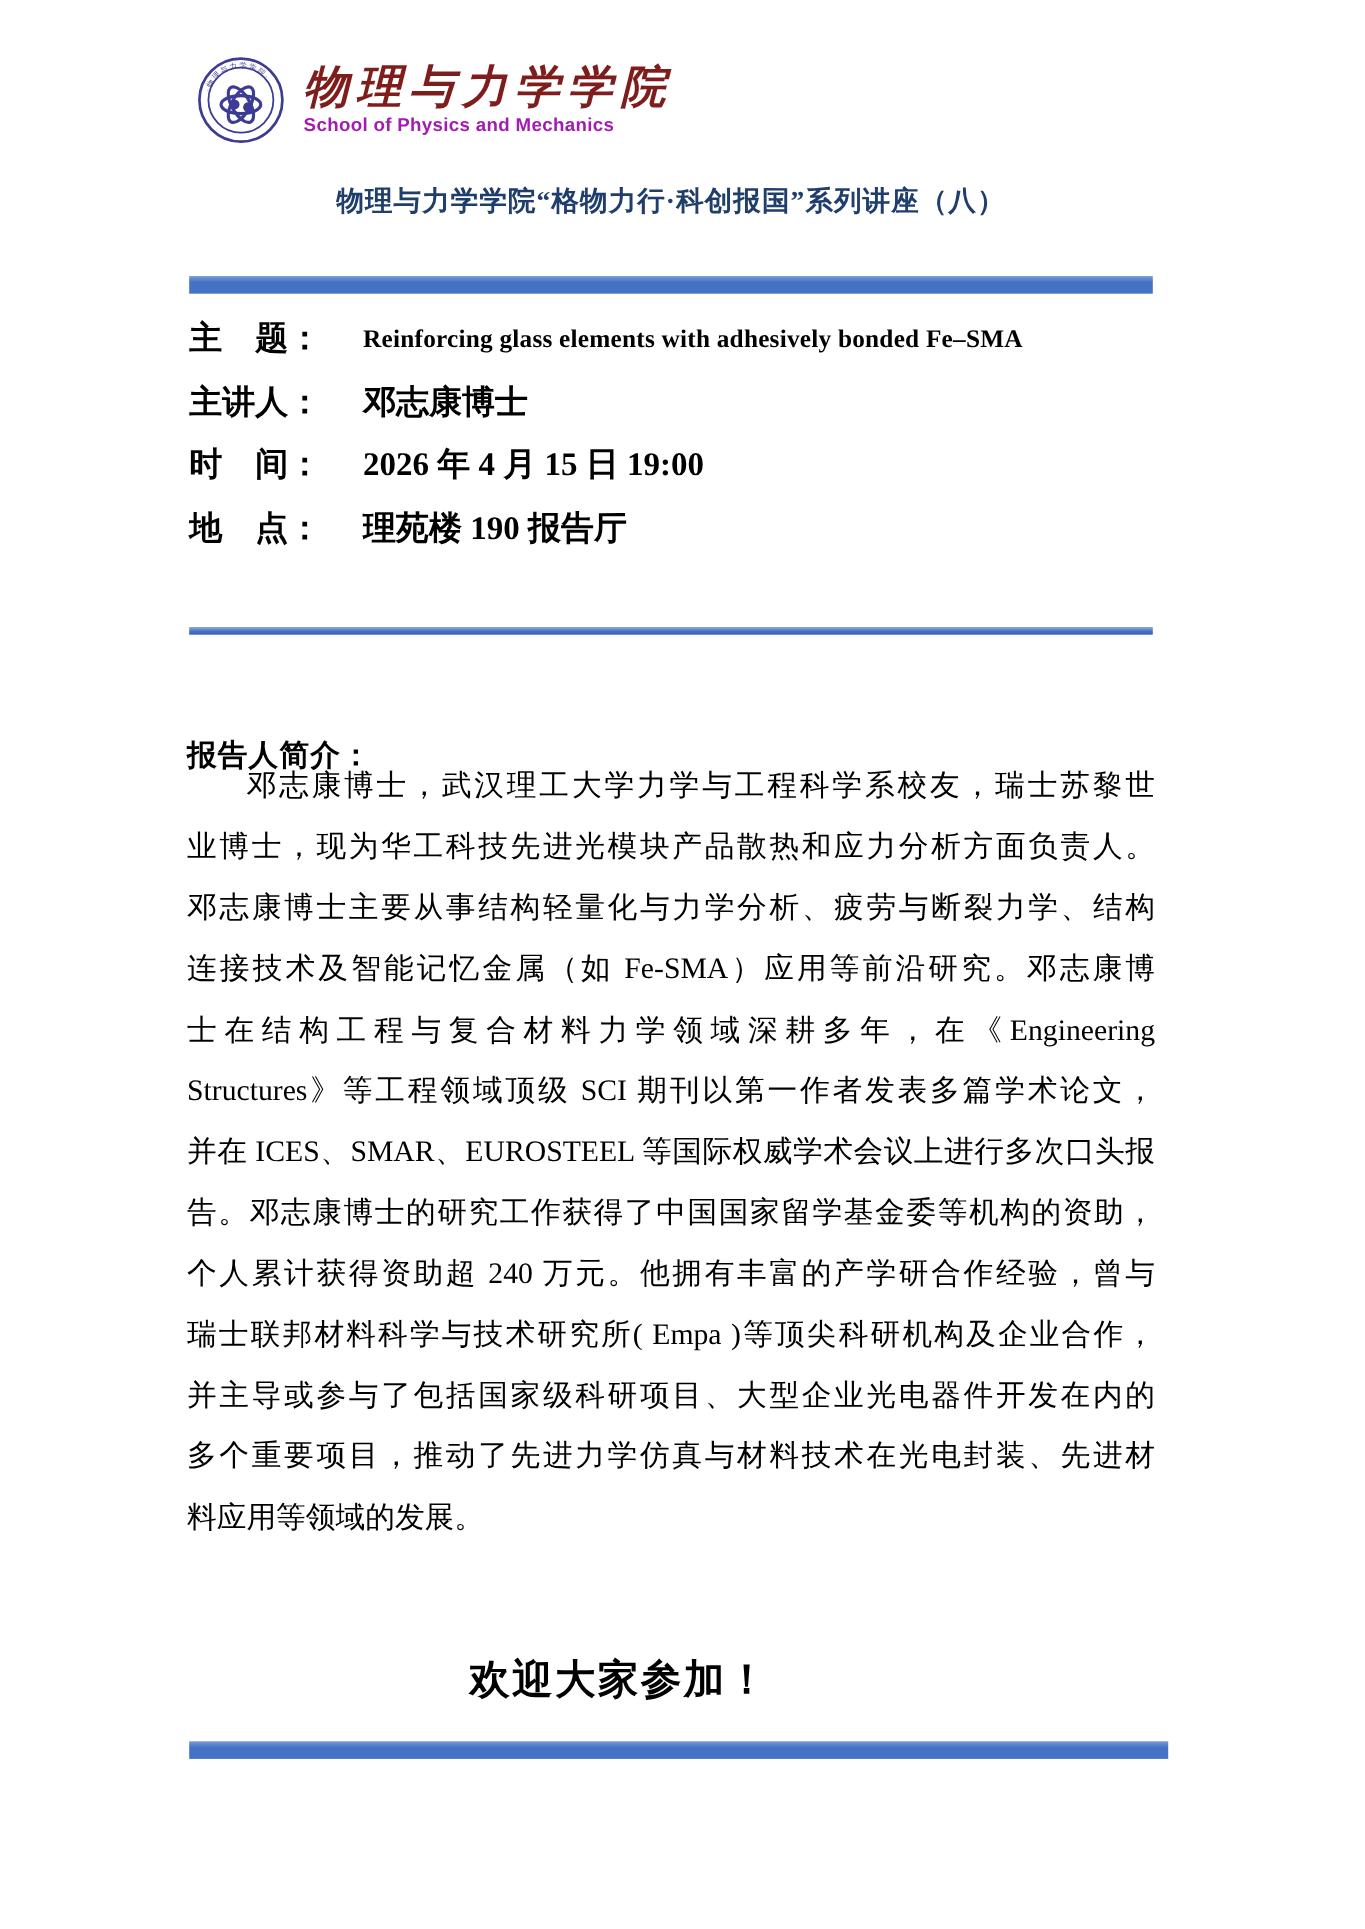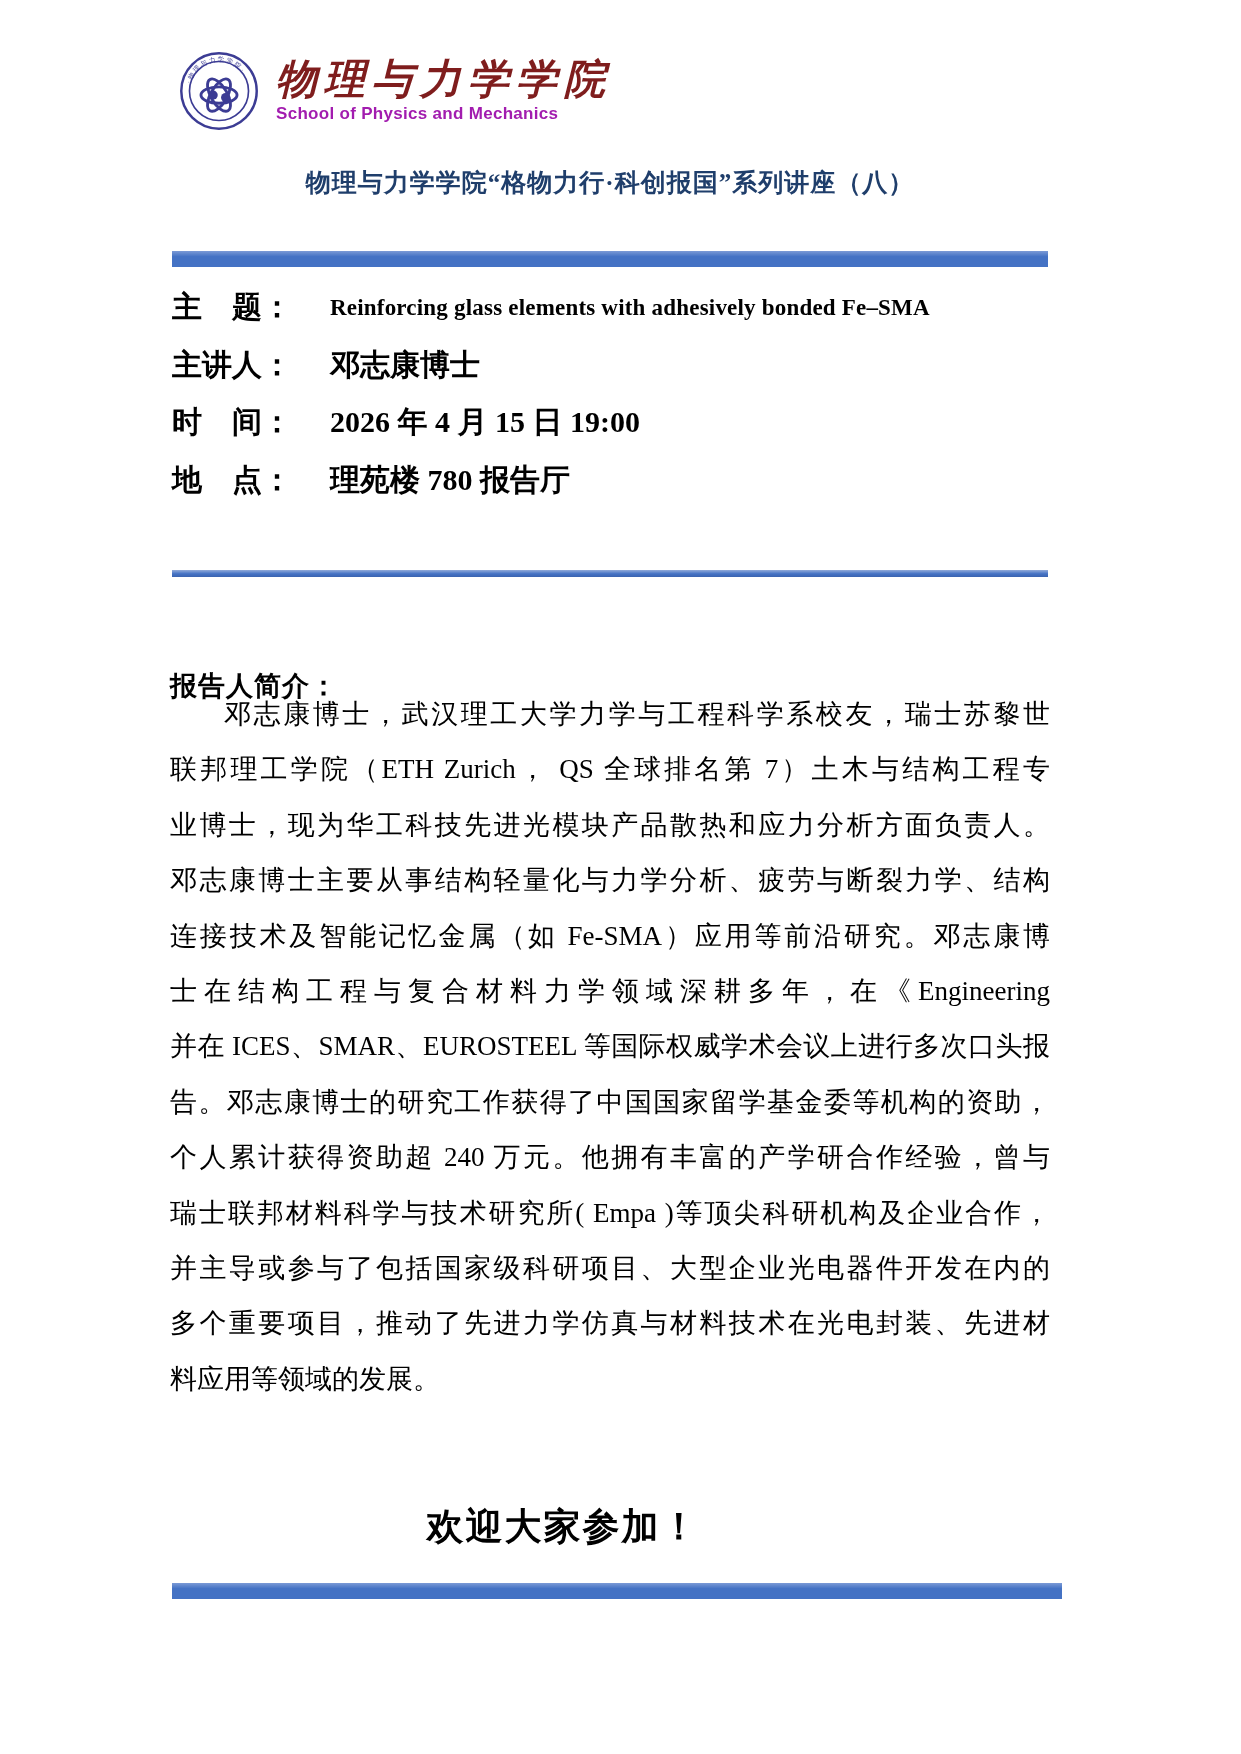--- a/index.html
+++ b/index.html
@@ -135,34 +135,34 @@
     <div class="detail-row">
       <span class="detail-label">主讲人：</span>
       <span class="detail-value">邓志康博士</span>
     </div>
     <div class="detail-row">
       <span class="detail-label">时　间：</span>
       <span class="detail-value">2026 年 4 月 15 日 19:00</span>
     </div>
     <div class="detail-row">
       <span class="detail-label">地　点：</span>
-      <span class="detail-value">理苑楼 780 报告厅</span>
+      <span class="detail-value">理苑楼 190 报告厅</span>
     </div>
   </div>
 
   <div class="bar bar2"></div>
 
   <div class="bio-heading">报告人简介：</div>
   <div class="bio">
     <div class="bio-line first">邓志康博士，武汉理工大学力学与工程科学系校友，瑞士苏黎世</div>
-    <div class="bio-line">联邦理工学院（ETH Zurich， QS 全球排名第 7）土木与结构工程专</div>
     <div class="bio-line">业博士，现为华工科技先进光模块产品散热和应力分析方面负责人。</div>
     <div class="bio-line">邓志康博士主要从事结构轻量化与力学分析、疲劳与断裂力学、结构</div>
     <div class="bio-line">连接技术及智能记忆金属（如 Fe-SMA）应用等前沿研究。邓志康博</div>
     <div class="bio-line">士在结构工程与复合材料力学领域深耕多年，在《Engineering</div>
+    <div class="bio-line">Structures》等工程领域顶级 SCI 期刊以第一作者发表多篇学术论文，</div>
     <div class="bio-line">并在 ICES、SMAR、EUROSTEEL 等国际权威学术会议上进行多次口头报</div>
     <div class="bio-line">告。邓志康博士的研究工作获得了中国国家留学基金委等机构的资助，</div>
     <div class="bio-line">个人累计获得资助超 240 万元。他拥有丰富的产学研合作经验，曾与</div>
     <div class="bio-line">瑞士联邦材料科学与技术研究所( Empa )等顶尖科研机构及企业合作，</div>
     <div class="bio-line">并主导或参与了包括国家级科研项目、大型企业光电器件开发在内的</div>
     <div class="bio-line">多个重要项目，推动了先进力学仿真与材料技术在光电封装、先进材</div>
     <div class="bio-line last">料应用等领域的发展。</div>
   </div>
 
   <div class="welcome">欢迎大家参加！</div>

